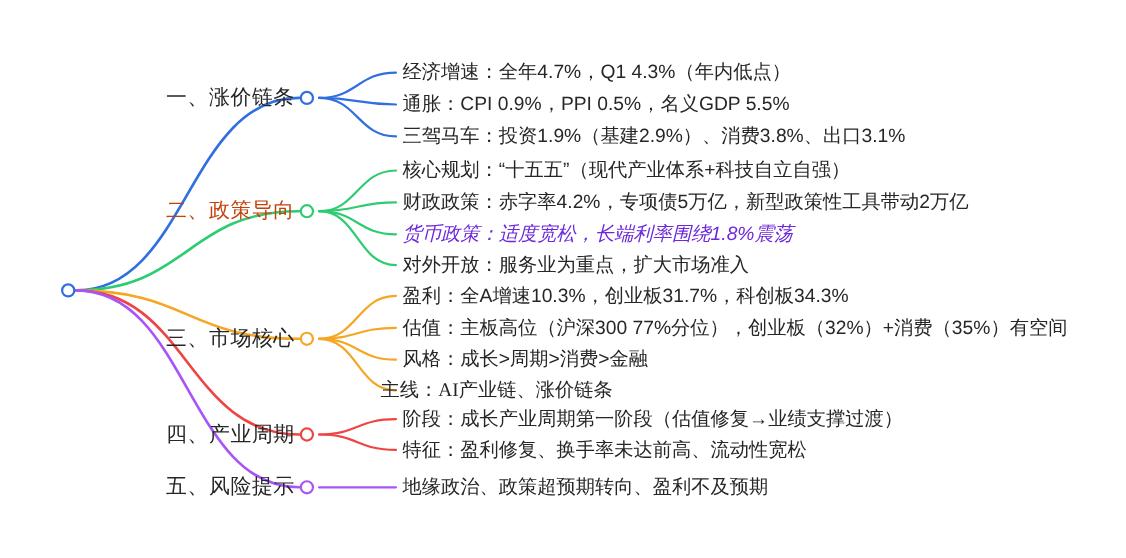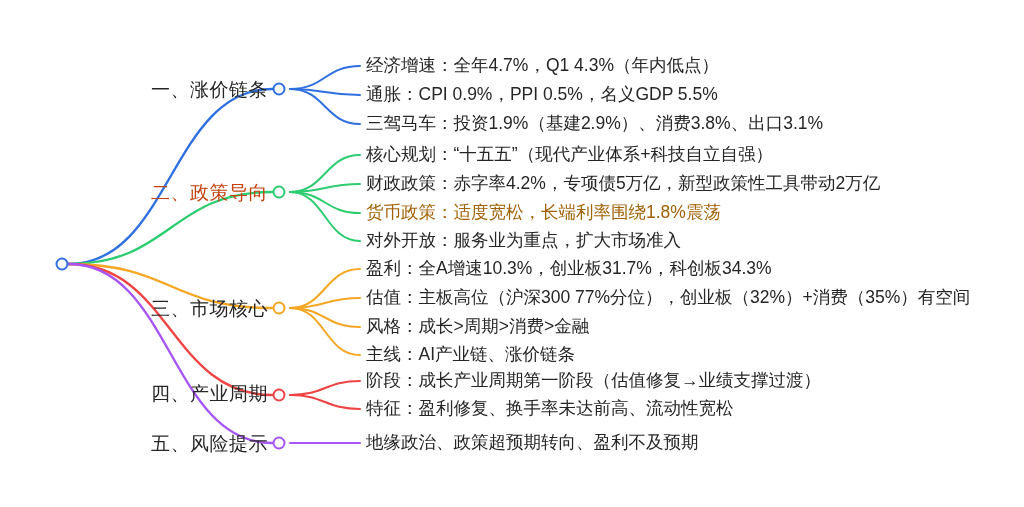--- a/index.html
+++ b/index.html
@@ -81,32 +81,32 @@
       <path d="M 290 443 C 325 443, 325 443, 360 443" fill="none" stroke="#a855f7" stroke-width="2" stroke-linecap="round"></path>
     </svg>
   <div id="nodes">
       <div class="node-label leaf-label" style="top: 66px; left: 366px; color: rgb(38, 38, 38);">经济增速：全年4.7%，Q1 4.3%（年内低点）</div>
       <div class="node-label leaf-label" style="top: 95px; left: 366px; color: rgb(38, 38, 38); text-align: right;">通胀：CPI 0.9%，PPI 0.5%，名义GDP 5.5%</div>
       <div class="node-label leaf-label" style="top: 124px; left: 366px; color: rgb(38, 38, 38);">三驾马车：投资1.9%（基建2.9%）、消费3.8%、出口3.1%</div>
       <div class="node-label branch-label" style="top: 89px; right: 756px; color: rgb(38, 38, 38);">一、涨价链条</div>
       <div class="node-dot" style="left: 279px; top: 89px; border-color: rgb(47, 111, 224);"></div>
       <div class="node-label leaf-label" style="top: 155px; left: 366px; color: rgb(38, 38, 38);">核心规划：“十五五”（现代产业体系+科技自立自强）</div>
       <div class="node-label leaf-label" style="top: 184px; left: 366px; color: rgb(38, 38, 38);">财政政策：赤字率4.2%，专项债5万亿，新型政策性工具带动2万亿</div>
-      <div class="node-label leaf-label" style="top: 213px; left: 366px; color: #a16207;">货币政策：适度宽松，长端利率围绕1.8%震荡</div>
+      <div class="node-label leaf-label" style="top: 213px; left: 366px; color: #6d28d9; font-style: italic;">货币政策：适度宽松，长端利率围绕1.8%震荡</div>
       <div class="node-label leaf-label" style="top: 241px; left: 366px; color: rgb(38, 38, 38);">对外开放：服务业为重点，扩大市场准入</div>
       <div class="node-label branch-label" style="top: 192px; right: 756px; color: #c2410c;">二、政策导向</div>
       <div class="node-dot" style="left: 279px; top: 192px; border-color: rgb(46, 204, 113);"></div>
       <div class="node-label leaf-label" style="top: 269px; left: 366px; color: rgb(38, 38, 38);">盈利：全A增速10.3%，创业板31.7%，科创板34.3%</div>
       <div class="node-label leaf-label" style="top: 298px; left: 366px; color: rgb(38, 38, 38);">估值：主板高位（沪深300 77%分位），创业板（32%）+消费（35%）有空间</div>
       <div class="node-label leaf-label" style="top: 327px; left: 366px; color: rgb(38, 38, 38);">风格：成长&gt;周期&gt;消费&gt;金融</div>
-      <div class="node-label leaf-label" style="top: 355px; left: 366px; color: rgb(38, 38, 38);">主线：AI产业链、涨价链条</div>
+      <div class="node-label leaf-label" style="top: 355px; left: 346px; color: rgb(38, 38, 38); font-family: Liberation Serif, serif;">主线：AI产业链、涨价链条</div>
       <div class="node-label branch-label" style="top: 308px; right: 756px; color: rgb(38, 38, 38);">三、市场核心</div>
       <div class="node-dot" style="left: 279px; top: 308px; border-color: rgb(245, 166, 35);"></div>
       <div class="node-label leaf-label" style="top: 381px; left: 366px; color: rgb(38, 38, 38); text-align: center;">阶段：成长产业周期第一阶段（估值修复→业绩支撑过渡）</div>
       <div class="node-label leaf-label" style="top: 409px; left: 366px; color: rgb(38, 38, 38);">特征：盈利修复、换手率未达前高、流动性宽松</div>
-      <div class="node-label branch-label" style="top: 395px; right: 756px; color: rgb(38, 38, 38); font-family: Liberation Mono, monospace;">四、产业周期</div>
+      <div class="node-label branch-label" style="top: 395px; right: 756px; color: rgb(38, 38, 38);">四、产业周期</div>
       <div class="node-dot" style="left: 279px; top: 395px; border-color: rgb(239, 68, 68);"></div>
       <div class="node-label leaf-label" style="top: 443px; left: 366px; color: rgb(38, 38, 38);">地缘政治、政策超预期转向、盈利不及预期</div>
       <div class="node-label branch-label" style="top: 443px; right: 756px; color: rgb(38, 38, 38);">五、风险提示</div>
       <div class="node-dot" style="left: 279px; top: 443px; border-color: rgb(168, 85, 247);"></div>
       <div class="node-dot" style="left: 62px; top: 264px; border-color: rgb(47, 111, 224);"></div>
     </div>
 </div>
 
 </body></html>

